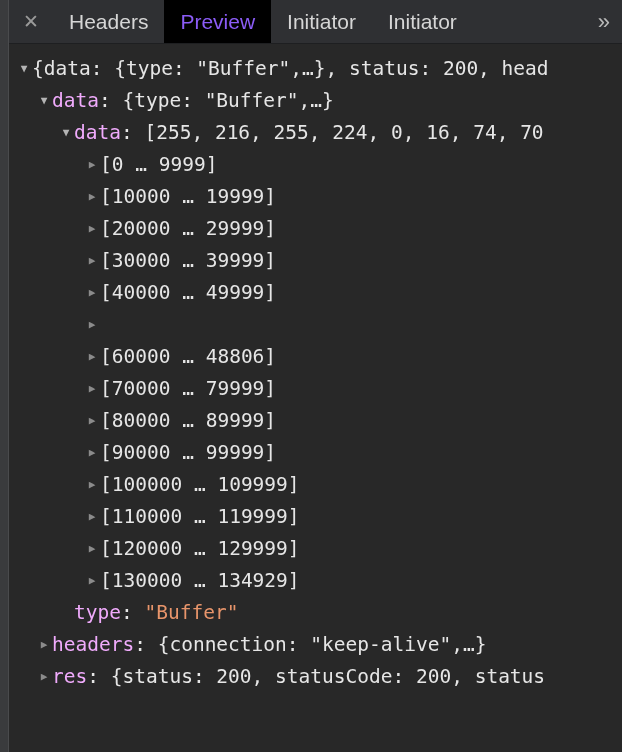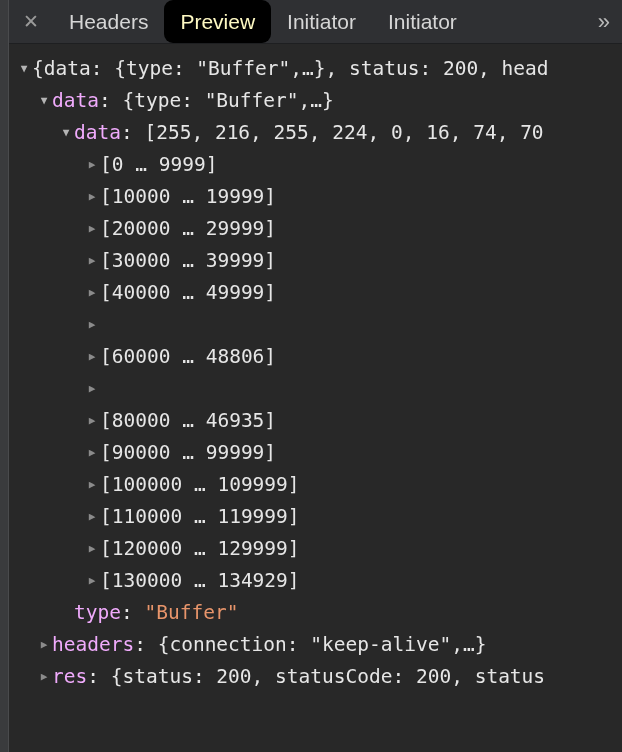--- a/index.html
+++ b/index.html
@@ -70,22 +70,21 @@
     justify-content: center;
     padding: 0 16px;
     font-size: 21px;
     color: #d6d6d6;
     cursor: pointer;
     user-select: none;
     white-space: nowrap;
   }
   .tab.active {
     background: #000000;
-    color: #fef9c3;
-    border-radius: 9px;
+    color: #8b5cf6;
   }
   .tab-overflow {
     display: flex;
     align-items: center;
     justify-content: center;
     padding: 0 12px;
     color: #b9b9b9;
     font-size: 22px;
     cursor: pointer;
     user-select: none;
@@ -199,24 +198,25 @@
       </div>
       <div class="row ind3">
         <span class="arrow ">▶</span>
       </div>
       <div class="row ind3">
         <span class="arrow ">▶</span>
         <span class="label"><span class="p">[60000 … 48806]</span></span>
       </div>
       <div class="row ind3">
         <span class="arrow ">▶</span>
-      </div>
-      <div class="row ind3">
-        <span class="arrow ">▶</span>
-        <span class="label"><span class="p">[80000 … 46935]</span></span>
+        <span class="label"><span class="p">[70000 … 79999]</span></span>
+      </div>
+      <div class="row ind3">
+        <span class="arrow ">▶</span>
+        <span class="label"><span class="p">[80000 … 89999]</span></span>
       </div>
       <div class="row ind3">
         <span class="arrow ">▶</span>
         <span class="label"><span class="p">[90000 … 99999]</span></span>
       </div>
       <div class="row ind3">
         <span class="arrow ">▶</span>
         <span class="label"><span class="p">[100000 … 109999]</span></span>
       </div>
       <div class="row ind3">

